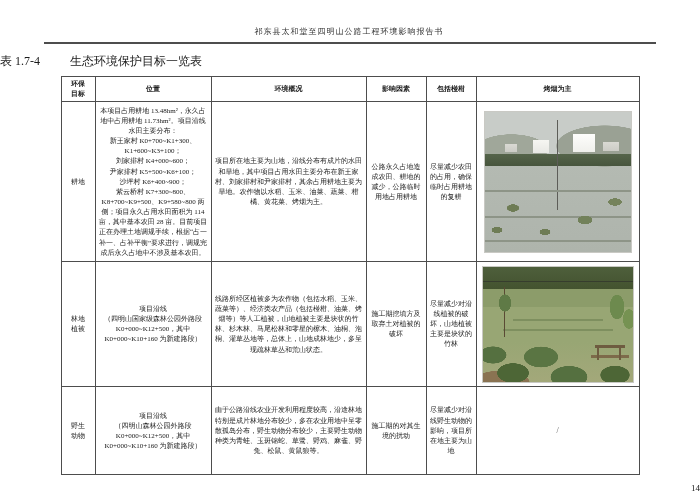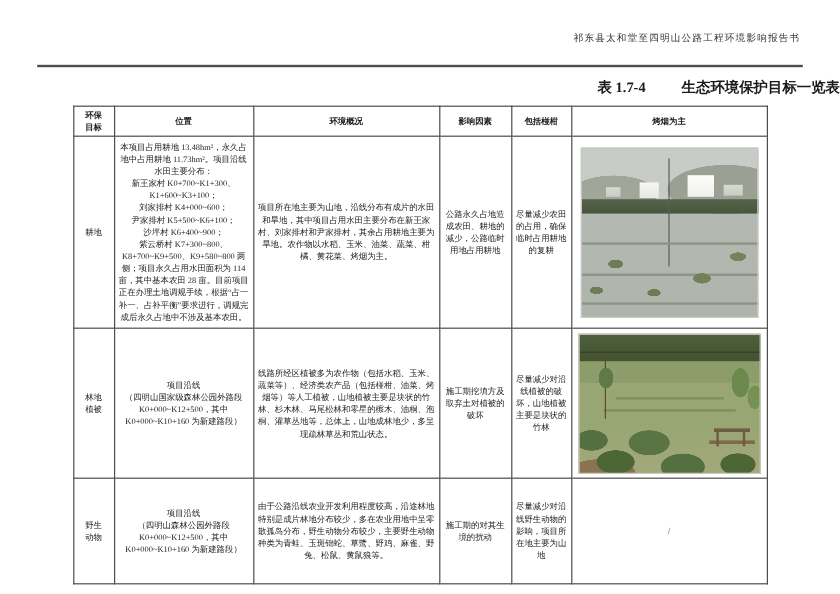--- a/index.html
+++ b/index.html
@@ -5,33 +5,33 @@
   * { box-sizing: border-box; }
   html,body { margin:0; padding:0; }
   body {
     width:700px; height:495px;
     background:#ffffff;
     font-family:"Liberation Serif","DejaVu Serif",serif;
     color:#1a1a1a;
     overflow:hidden;
   }
   .doc-header {
-    margin:0 31px;
-    padding:26px 2px 17px 0;
+    margin:0 44px;
+    padding:26px 2px 5px 0;
     border-bottom:2px solid #4d4d4d;
-    text-align:right;
+    text-align:center;
     font-size:8px;
     color:#333;
     letter-spacing:1px;
   }
   .caption {
     margin-top:9px;
-    text-align:right;
+    text-align:left;
     font-size:12px;
-    font-weight:bold;
+    font-weight:normal;
   }
   .cap-label { margin-right:30px; }
   table.eco-table {
     width:578px;
     margin:6px auto 0 auto;
     border-collapse:collapse;
     table-layout:fixed;
     font-size:7px;
   }
   table.eco-table th, table.eco-table td {

